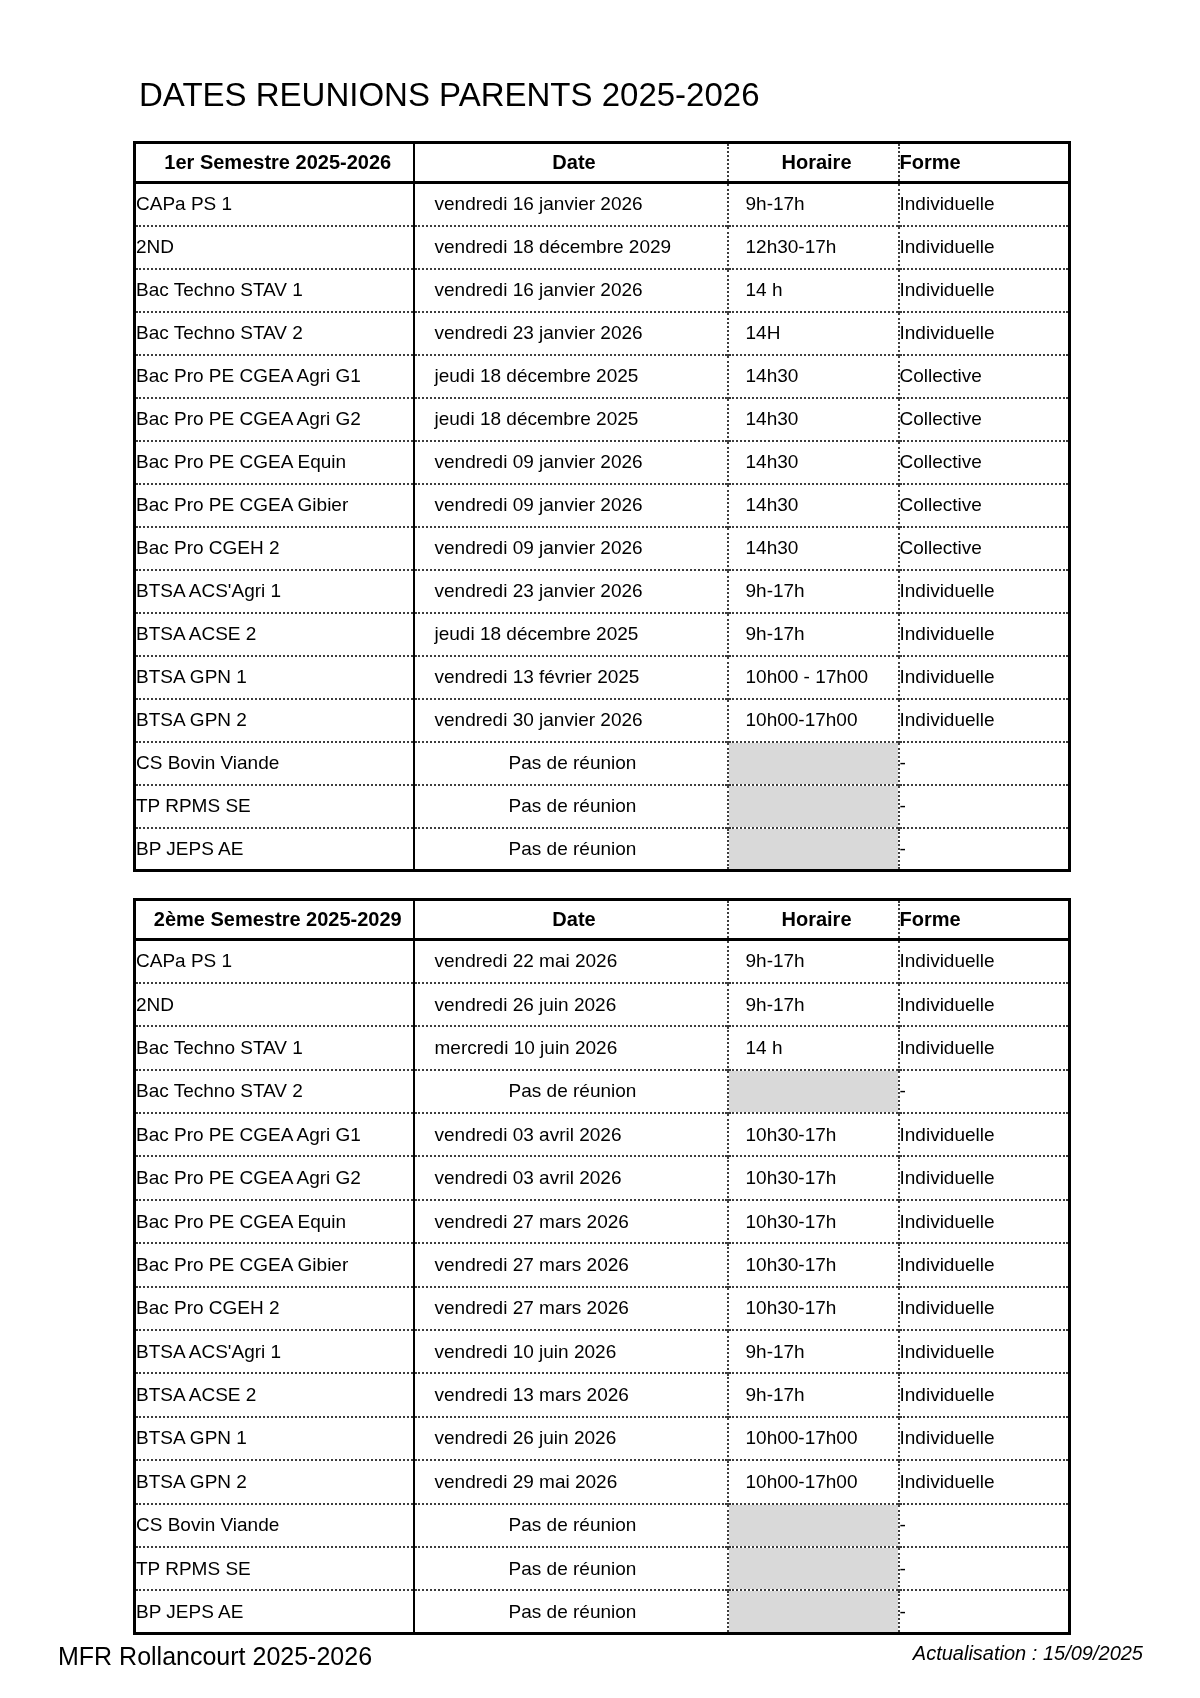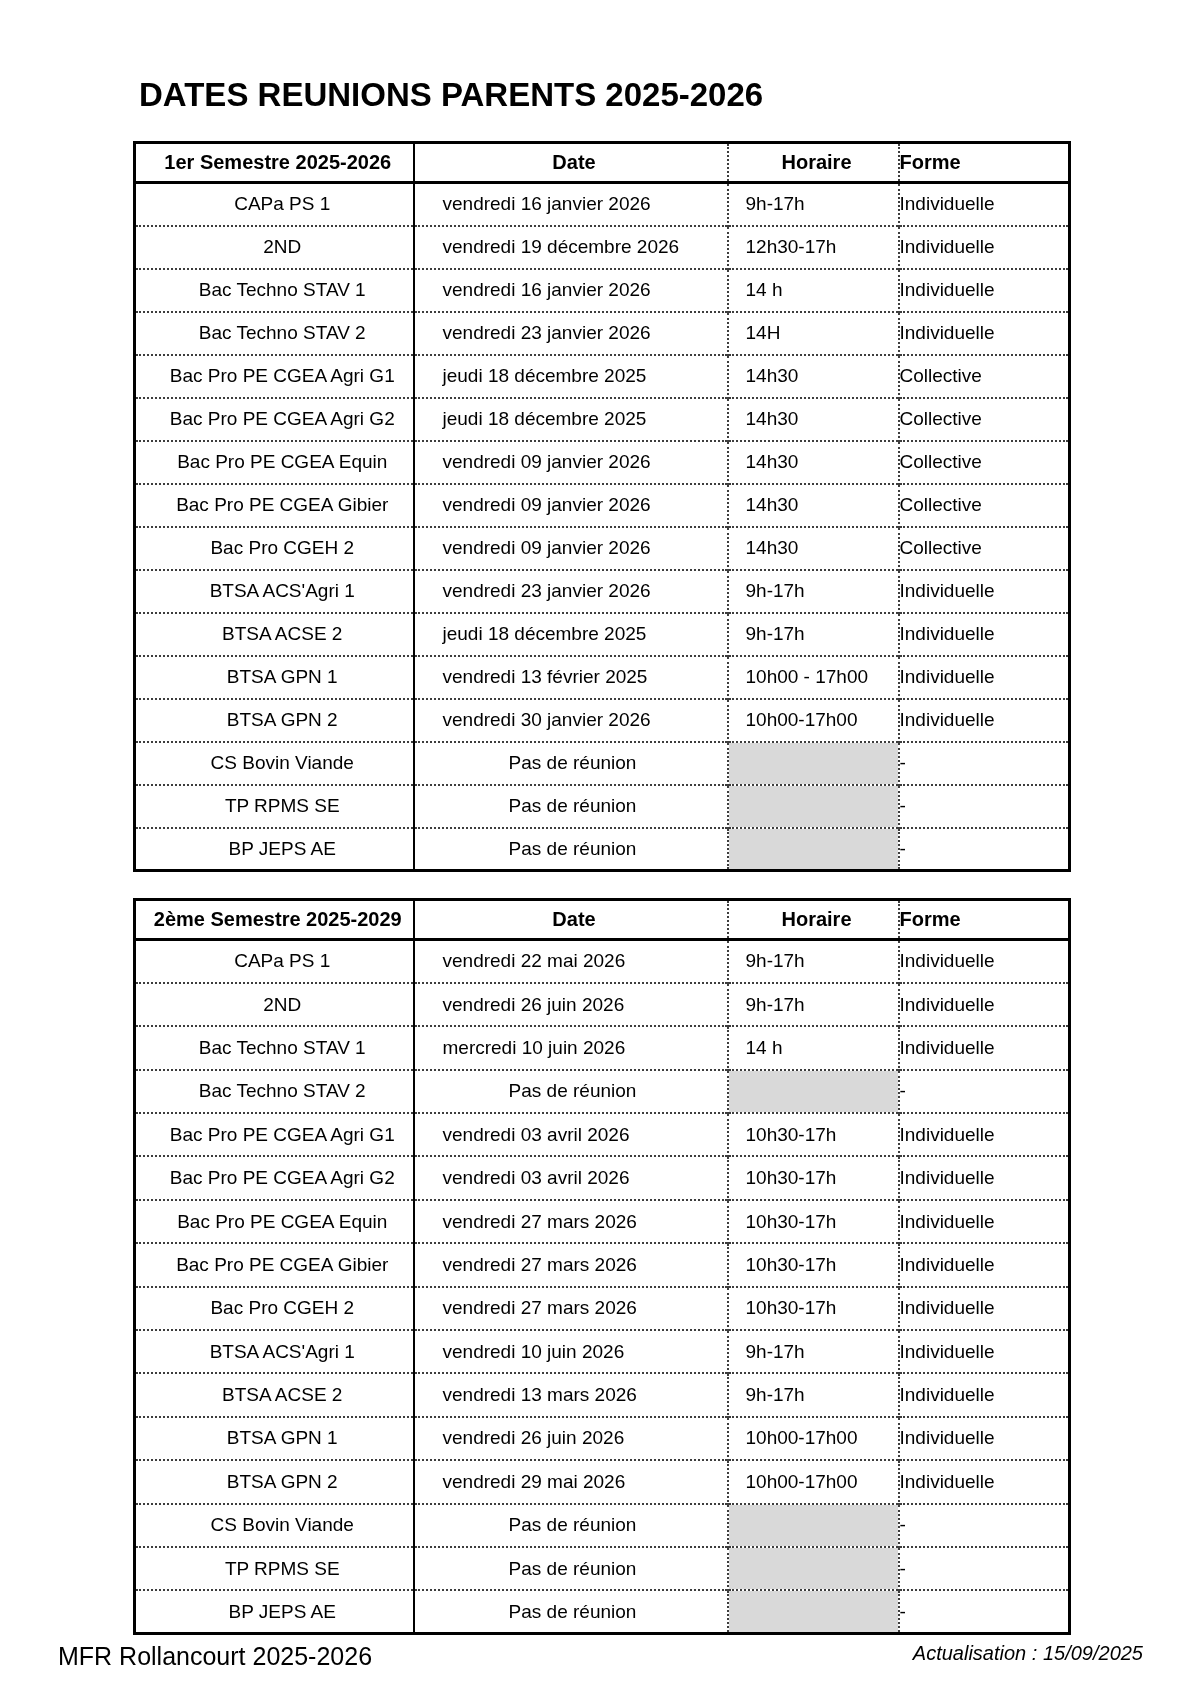--- a/index.html
+++ b/index.html
@@ -4,42 +4,42 @@
 <style>
   html,body { margin:0; padding:0; }
   body {
     width:1200px; height:1698px;
     background:#ffffff; color:#000000;
     font-family:"Liberation Sans", sans-serif;
     position:relative; overflow:hidden;
   }
   .page-title {
     position:absolute; left:139px; top:76px;
-    font-size:33px; font-weight:700; white-space:nowrap;
+    font-size:33px; font-weight:400; white-space:nowrap;
   }
   table.sched {
     position:absolute; left:133px; width:935px;
     border-collapse:collapse; table-layout:fixed;
     border:3px solid #000;
   }
   #table1 { top:141px; }
   #table2 { top:898px; }
   th, td {
     padding:0; margin:0; white-space:nowrap; overflow:hidden;
     font-size:19px; vertical-align:middle;
   }
   thead tr { height:40px; }
   #table1 tbody tr { height:43px; }
   #table2 tbody tr { height:43.4px; }
   thead th {
     font-weight:700; font-size:20px; text-align:center;
     border-bottom:3px solid #000;
   }
-  .c1 { border-right:2px solid #000; text-align:center; padding-left:16px; }
-  .c2 { border-right:2px dotted #3d3d3d; text-align:left; padding-left:28px; }
+  .c1 { border-right:2px solid #000; text-align:left; }
+  .c2 { border-right:2px dotted #3d3d3d; text-align:left; padding-left:20px; }
   .c3 { border-right:2px dotted #3d3d3d; text-align:left; padding-left:17px; }
   .c4 { text-align:left; }
   thead .c1, thead .c2, thead .c3 { padding-left:7px; text-align:center; }
   tbody tr:not(:first-child) td { border-top:2px dotted #3d3d3d; }
   td.date-centered { text-align:center; padding-left:4px; }
   .footer-left  { position:absolute; left:58px;  top:1642px; font-size:25px; }
   .footer-right { position:absolute; right:57px; top:1642px; font-size:20px;font-style:italic; }
 </style>
 </head>
 <body>
@@ -63,21 +63,21 @@
   </thead>
   <tbody>
       <tr>
         <td class="c1">CAPa PS 1</td>
         <td class="c2">vendredi 16 janvier 2026</td>
         <td class="c3">9h-17h</td>
         <td class="c4">Individuelle</td>
       </tr>
       <tr>
         <td class="c1">2ND</td>
-        <td class="c2">vendredi 19 décembre 2026</td>
+        <td class="c2">vendredi 18 décembre 2029</td>
         <td class="c3">12h30-17h</td>
         <td class="c4">Individuelle</td>
       </tr>
       <tr>
         <td class="c1">Bac Techno STAV 1</td>
         <td class="c2">vendredi 16 janvier 2026</td>
         <td class="c3">14 h</td>
         <td class="c4">Individuelle</td>
       </tr>
       <tr>

